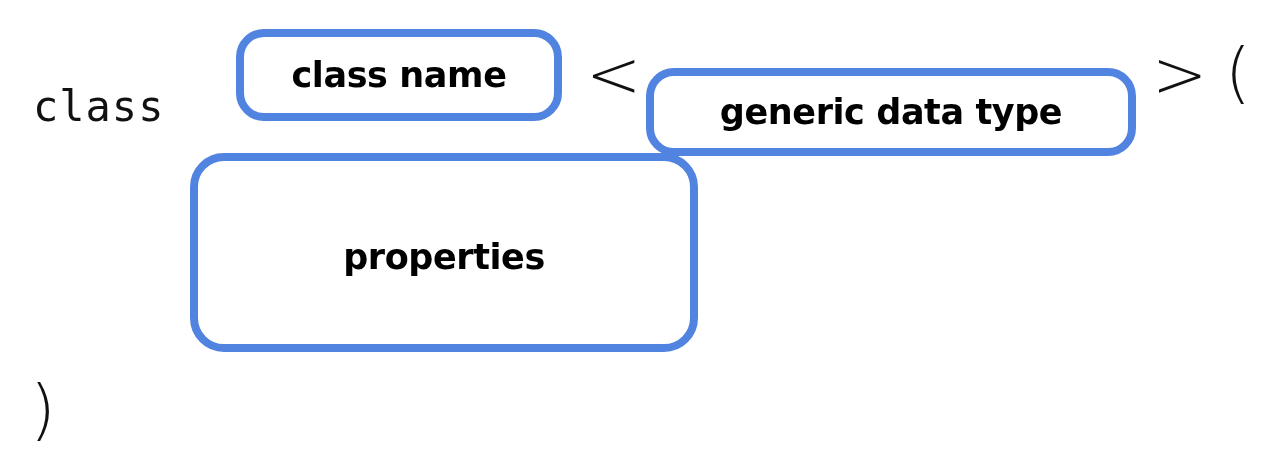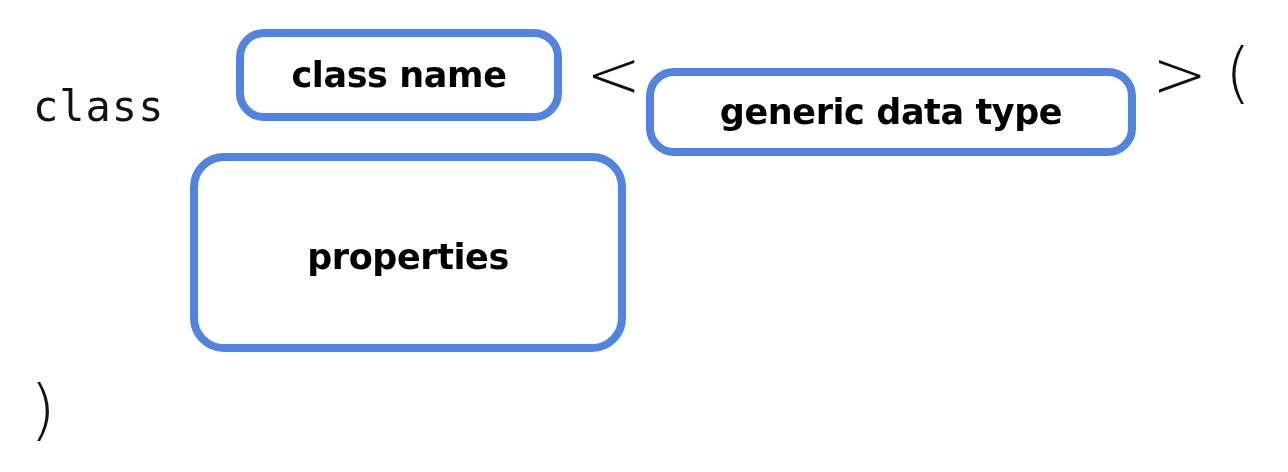--- a/index.html
+++ b/index.html
@@ -80,21 +80,21 @@
   #slot-generic-type {
     left: 646px;
     top: 29px;
     width: 490px;
     height: 88px;
     margin-top: 39px;
   }
   #slot-properties {
     left: 190px;
     top: 153px;
-    width: 436px;
+    width: 508px;
     height: 199px;
     border-radius: 34px;
   }
   #slot-properties .slot-label {
     position: relative;
     top: 5px;
   }
 </style>
 </head>
 <body>

